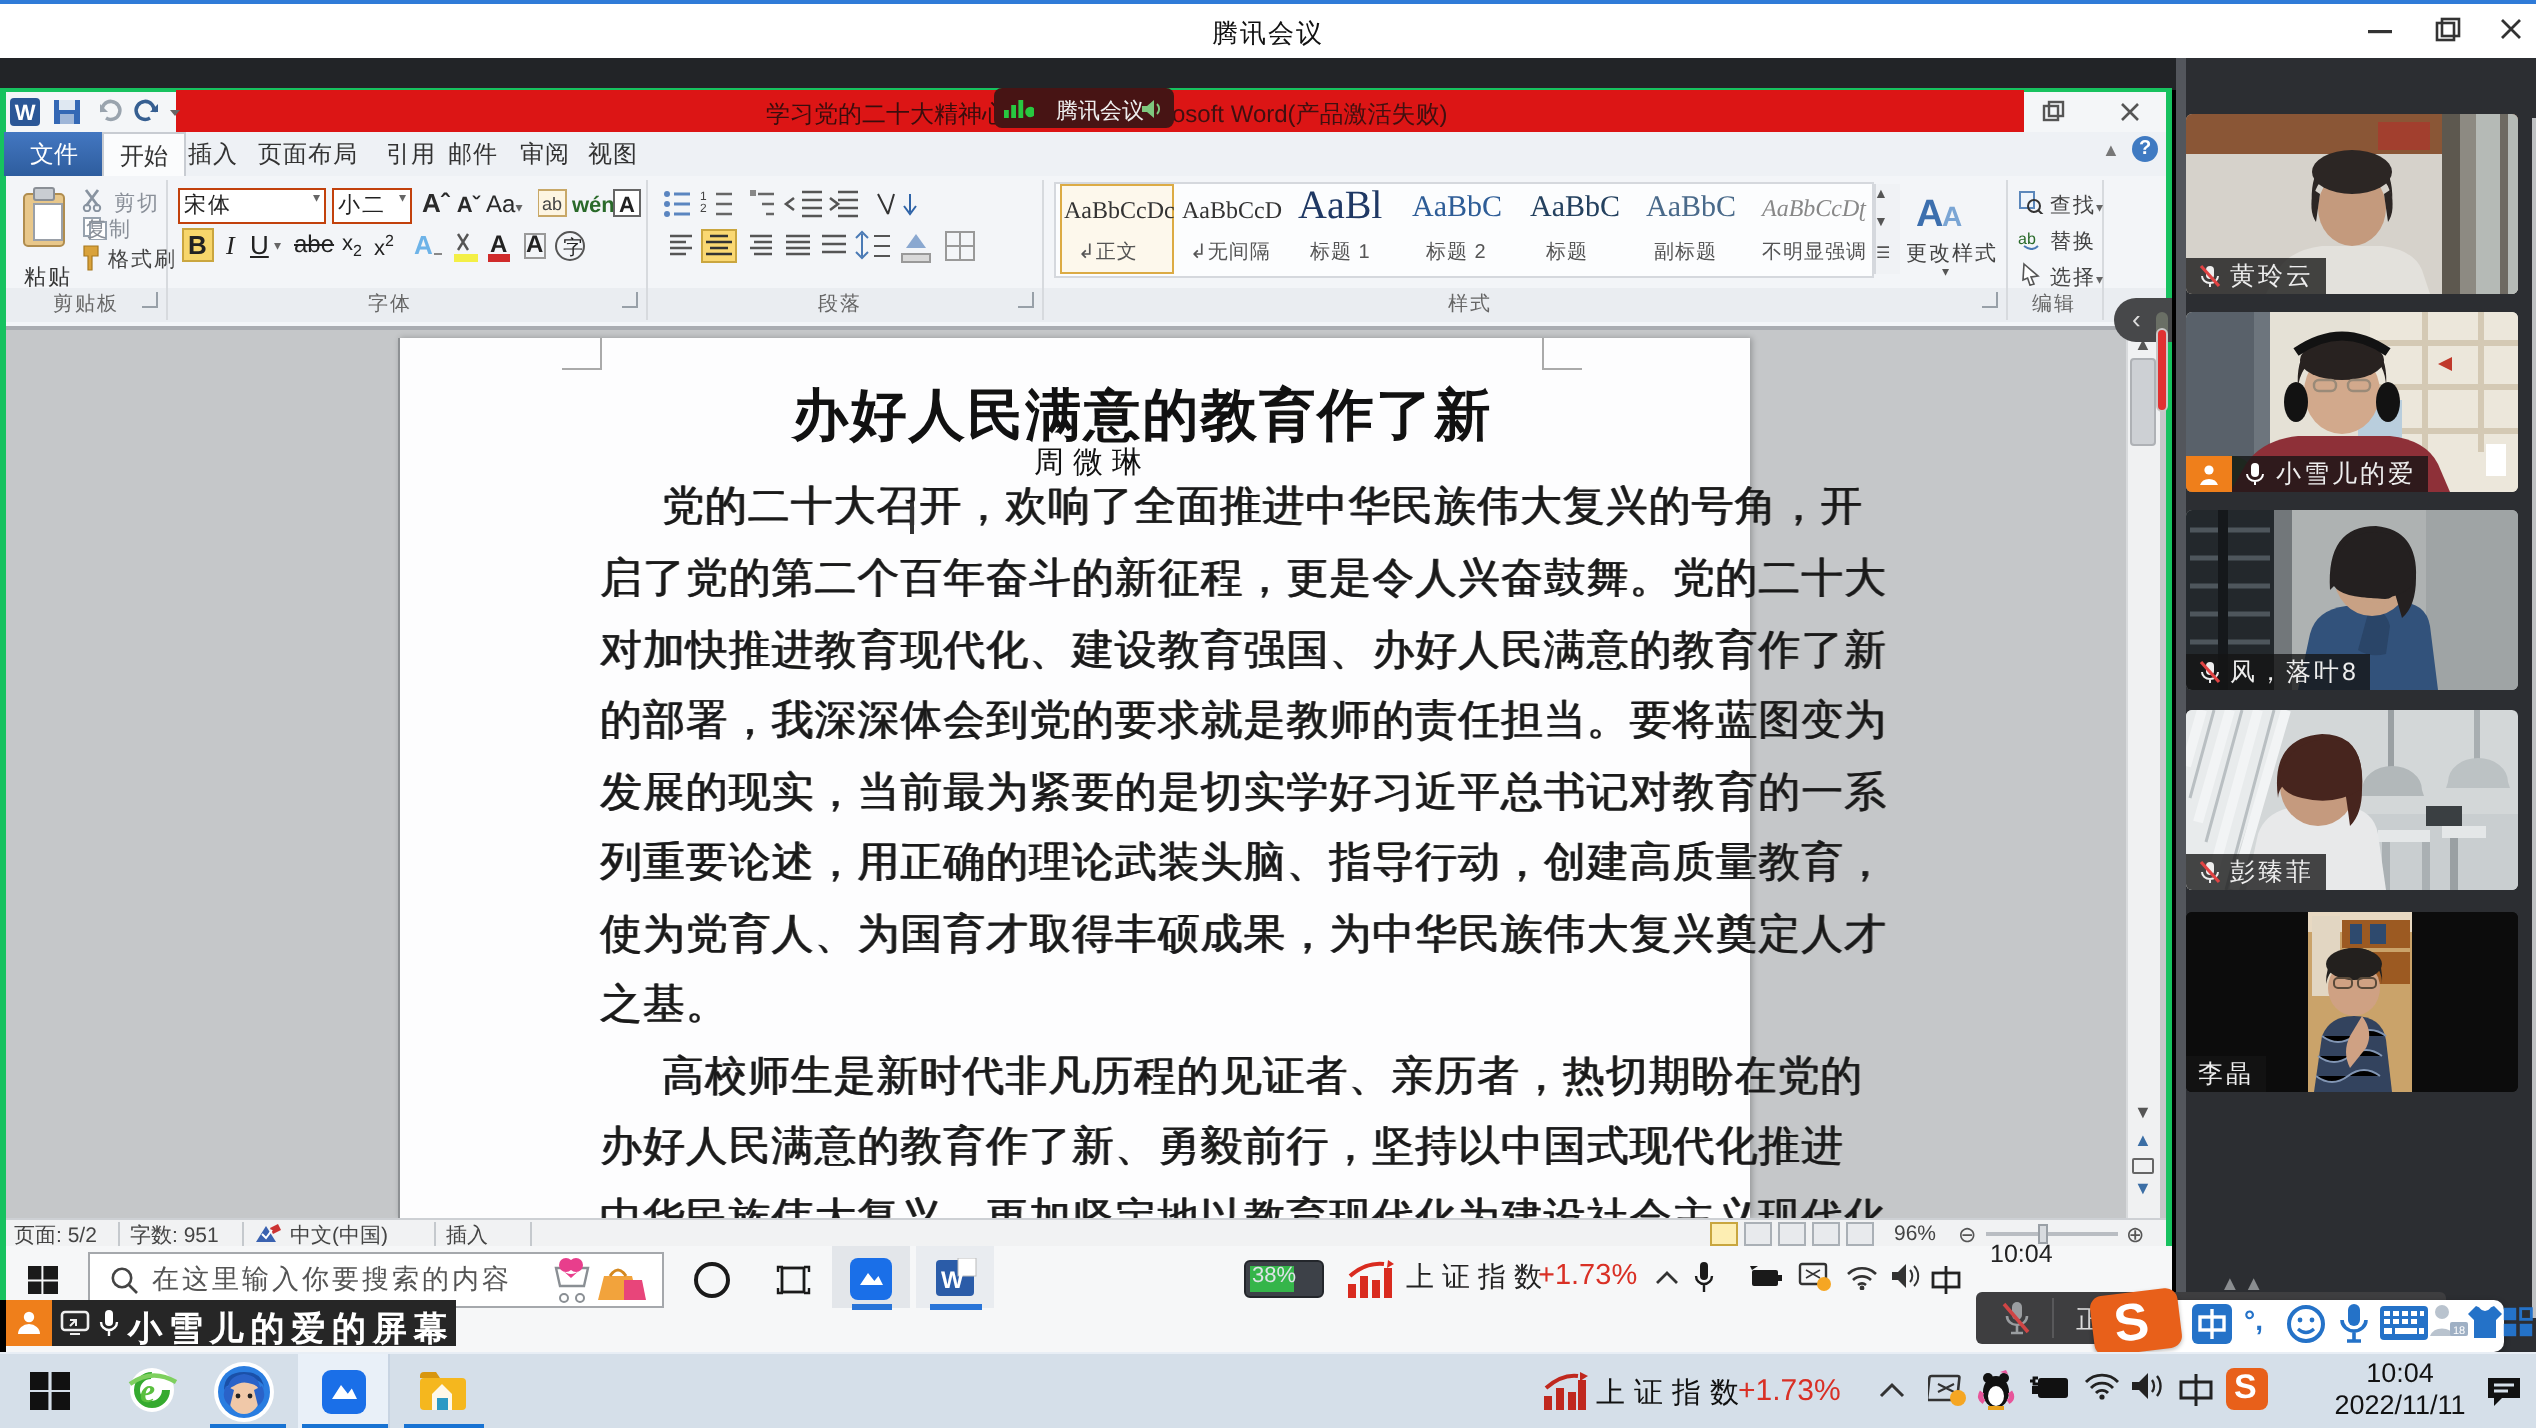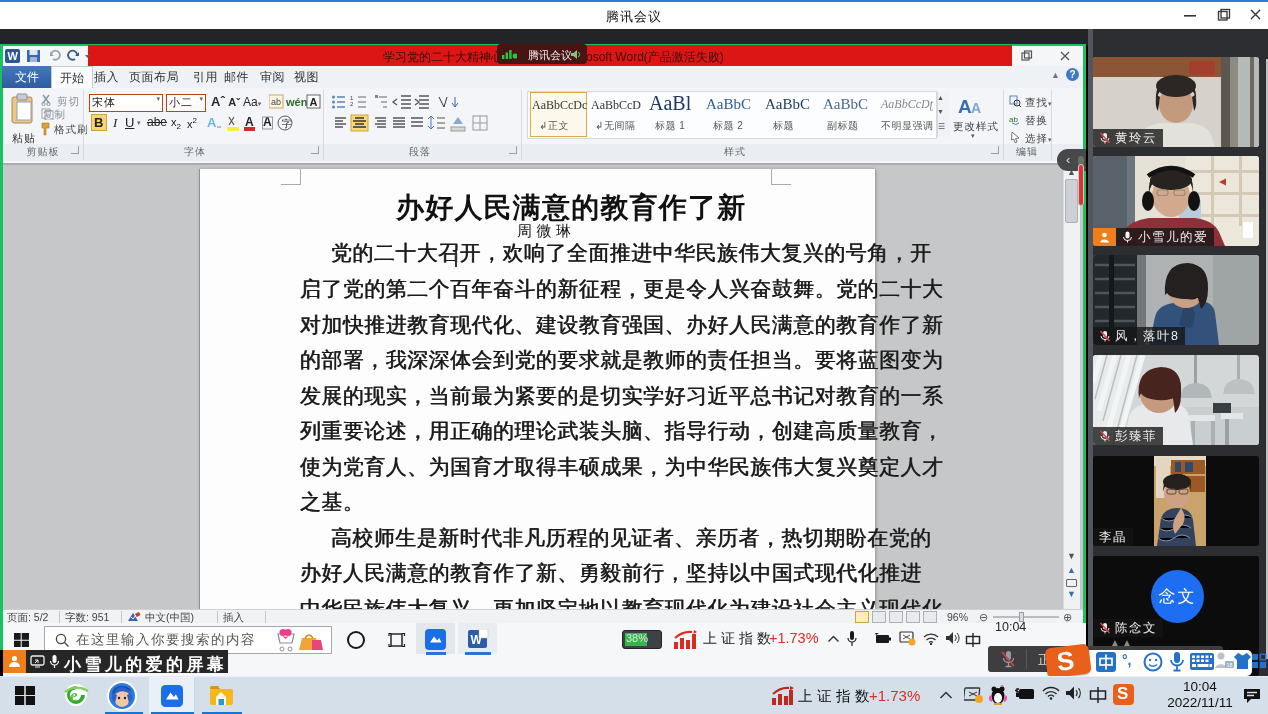--- a/index.html
+++ b/index.html
@@ -597,29 +597,20 @@
         <rect x="86" y="33" width="9" height="5" rx="2" fill="none" stroke="#5a4a3a"></rect>
       <path d="M64 90 L68 62 Q72 52 84 52 Q98 52 100 64 L103 90z" fill="#33435e"></path>
       <g stroke="#8296b4" stroke-width="1">
           <path d="M68 62 q8 6 16 0 q8 -6 16 0 M66 72 q8 6 16 0 q8 -6 16 0 M65 82 q8 6 16 0 q8 -6 16 0"></path>
         </g>
       <path d="M88 52 q6 8 2 16 l-8 10 q-4 -8 0 -16z" fill="#cfa183"></path>
     </svg>
     <div class="nlab">李晶</div>
   </div>
 
-  <div class="tile" style="top:527px;height:120px">
-    <div style="position:absolute;left:0;top:0;width:166px;height:120px;background:#0c0c0c"></div>
-    <div style="position:absolute;left:58px;top:14px;width:53px;height:53px;border-radius:50%;background:#1d6ef2;color:#fff;font-size:17px;letter-spacing:2px;text-align:center;line-height:53px">念文</div>
-    <div class="nlab" style="bottom:39px"><span class="micm"><svg width="12" height="12" viewBox="0 0 12 12">
-            <rect x="4" y="1" width="4" height="6.5" rx="2" fill="#eee"></rect>
-            <path d="M2 6 a4 3.5 0 0 0 8 0 M6 9.5 v2" stroke="#eee" fill="none"></path>
-            <path d="M1.5 1 L10.5 11" stroke="#e04343" stroke-width="1.6"></path>
-          </svg></span>陈念文</div>
-  </div>
 </div>
 
 <div class="ab" id="overlays" style="left:0;top:0;width:1268px;height:714px;pointer-events:none">
   <div class="ab" style="left:1110px;top:637px;color:#8a8d90;font-size:10px;letter-spacing:2px">▲▲</div>
   <div class="ab" style="left:988px;top:646px;width:235px;height:26px;background:#3e3e40;border-radius:3px">
     <svg class="ab" style="left:12px;top:4px" width="16" height="18" viewBox="0 0 16 18">
         <rect x="6" y="1" width="5" height="9" rx="2.5" fill="#9a9da0"></rect>
         <path d="M3.5 8 a5 4.5 0 0 0 10 0 M8.5 13 v3.5 M5.5 16.5 h6" stroke="#9a9da0" stroke-width="1.3" fill="none"></path>
         <path d="M2 2 L14 16" stroke="#d04545" stroke-width="1.8"></path>
       </svg>

